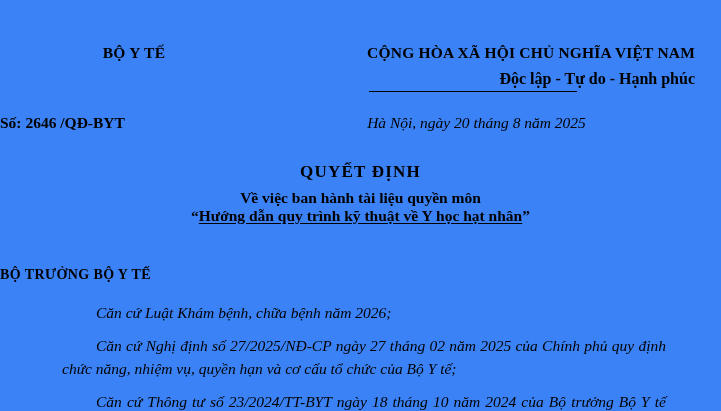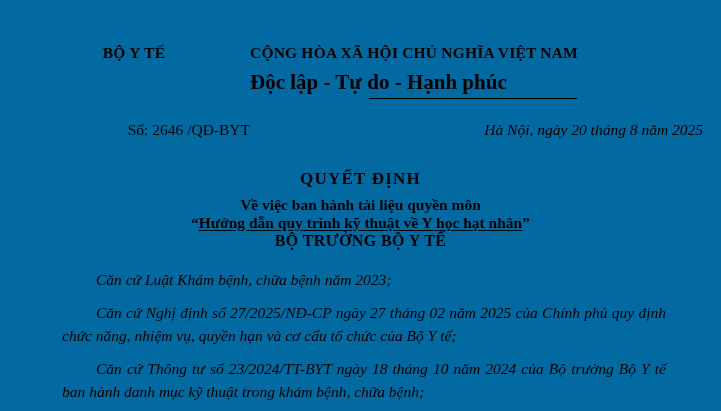--- a/index.html
+++ b/index.html
@@ -11,84 +11,84 @@
     width: 721px;
     height: 411px;
     overflow: hidden;
     font-family: "Liberation Serif", "DejaVu Serif", serif;
     color: #000000;
   }
   .page {
     position: relative;
     width: 721px;
     height: 411px;
-    background: #0369a1;
+    background: #3b82f6;
     padding: 0;
     box-sizing: border-box;
   }
 
   
   .header {
     display: flex;
     flex-direction: row;
     align-items: flex-start;
     padding-top: 44px;
   }
   .header-left {
     width: 250px;
     text-align: center;
     box-sizing: border-box;
     padding-left: 18px;
   }
   .header-right {
     flex: 1;
-    text-align: left;
+    text-align: right;
     box-sizing: border-box;
     padding-right: 26px;
   }
   .org-name {
     font-weight: bold;
     font-size: 15.5px;
     letter-spacing: 0.3px;
   }
   .nation-name {
     font-weight: bold;
     font-size: 15.5px;
     letter-spacing: 0.2px;
     white-space: nowrap;
   }
   .motto {
     font-weight: bold;
-    font-size: 21px;
+    font-size: 16px;
     margin-top: 8px;
   }
   .motto-underline {
     width: 208px;
     height: 1px;
     background: #000;
     margin: 3px auto 0 auto;
   }
 
   
   .numline {
     display: flex;
     flex-direction: row;
     align-items: flex-start;
     margin-top: 22px;
   }
   .numline-left {
     width: 250px;
-    text-align: right;
+    text-align: left;
     box-sizing: border-box;
-    padding-left: 10px;
     font-size: 15.5px;
+    font-weight: bold;
   }
   .numline-right {
     flex: 1;
-    text-align: right;
+    text-align: center;
     box-sizing: border-box;
     padding-right: 18px;
     font-style: italic;
     font-size: 15.5px;
   }
 
   
   .titleblock {
     text-align: center;
     margin-top: 30px;
@@ -109,24 +109,24 @@
     display: inline-block;
     position: relative;
   }
   .doc-sub2 .u {
     text-decoration: underline;
     text-underline-offset: 2px;
   }
 
   
   .issuer {
-    text-align: center;
     font-weight: bold;
-    font-size: 16px;
+    font-size: 14px;
     letter-spacing: 0.4px;
+    margin-top: 42px;
   }
 
   
   .body {
     margin-top: 18px;
     padding: 0 55px 0 62px;
     font-size: 15.5px;
     line-height: 1.52;
   }
   .body p {
@@ -165,18 +165,18 @@
     <div class="doc-type">QUYẾT ĐỊNH</div>
     <div class="doc-sub">Về việc ban hành tài liệu quyền môn</div>
     <div class="doc-sub2">
       <span>“</span><span class="u">Hướng dẫn quy trình kỹ thuật về Y học hạt nhân</span><span>”</span>
     </div>
   </div>
 
   <div class="issuer">BỘ TRƯỞNG BỘ Y TẾ</div>
 
   <div class="body">
-    <p>Căn cứ Luật Khám bệnh, chữa bệnh năm 2023;</p>
+    <p>Căn cứ Luật Khám bệnh, chữa bệnh năm 2026;</p>
     <p>Căn cứ Nghị định số 27/2025/NĐ-CP ngày 27 tháng 02 năm 2025 của Chính phủ quy định chức năng, nhiệm vụ, quyền hạn và cơ cấu tổ chức của Bộ Y tế;</p>
     <p>Căn cứ Thông tư số 23/2024/TT-BYT ngày 18 tháng 10 năm 2024 của Bộ trưởng Bộ Y tế ban hành danh mục kỹ thuật trong khám bệnh, chữa bệnh;</p>
   </div>
 
 </div>
 
 </body></html>

